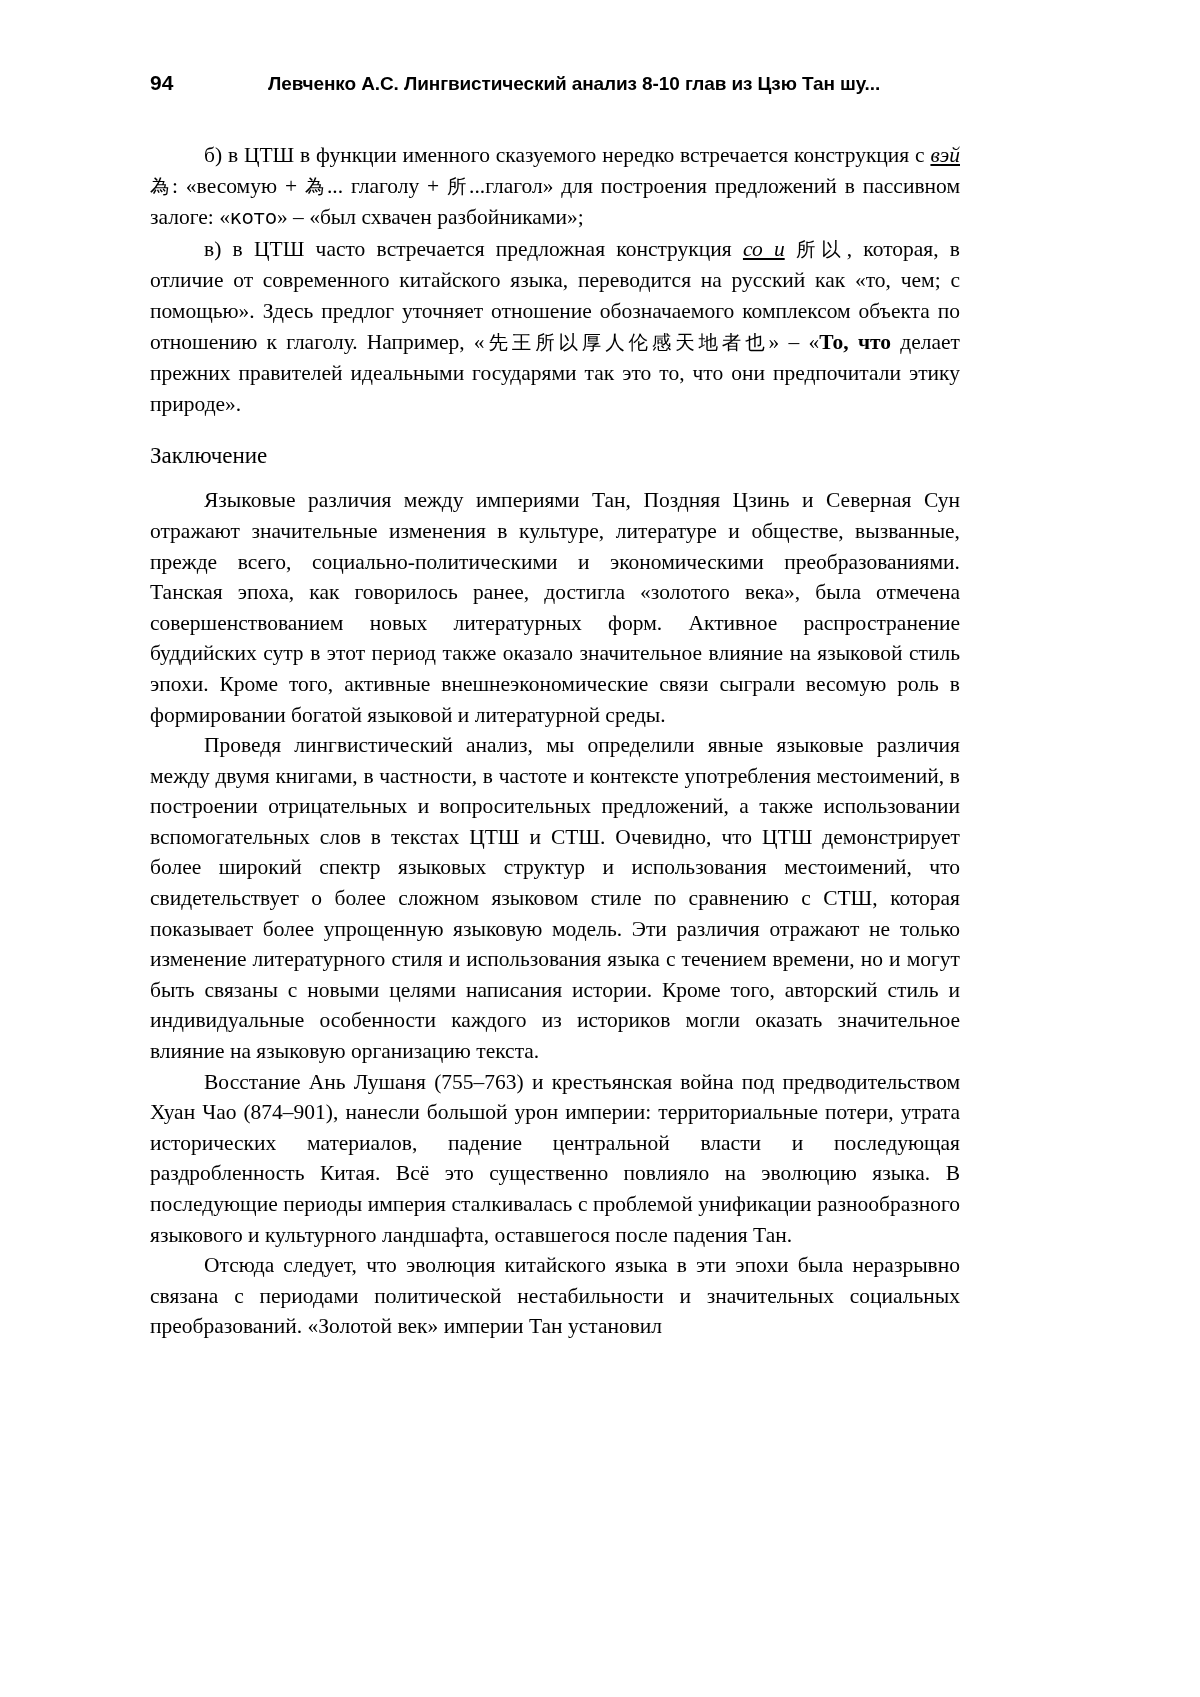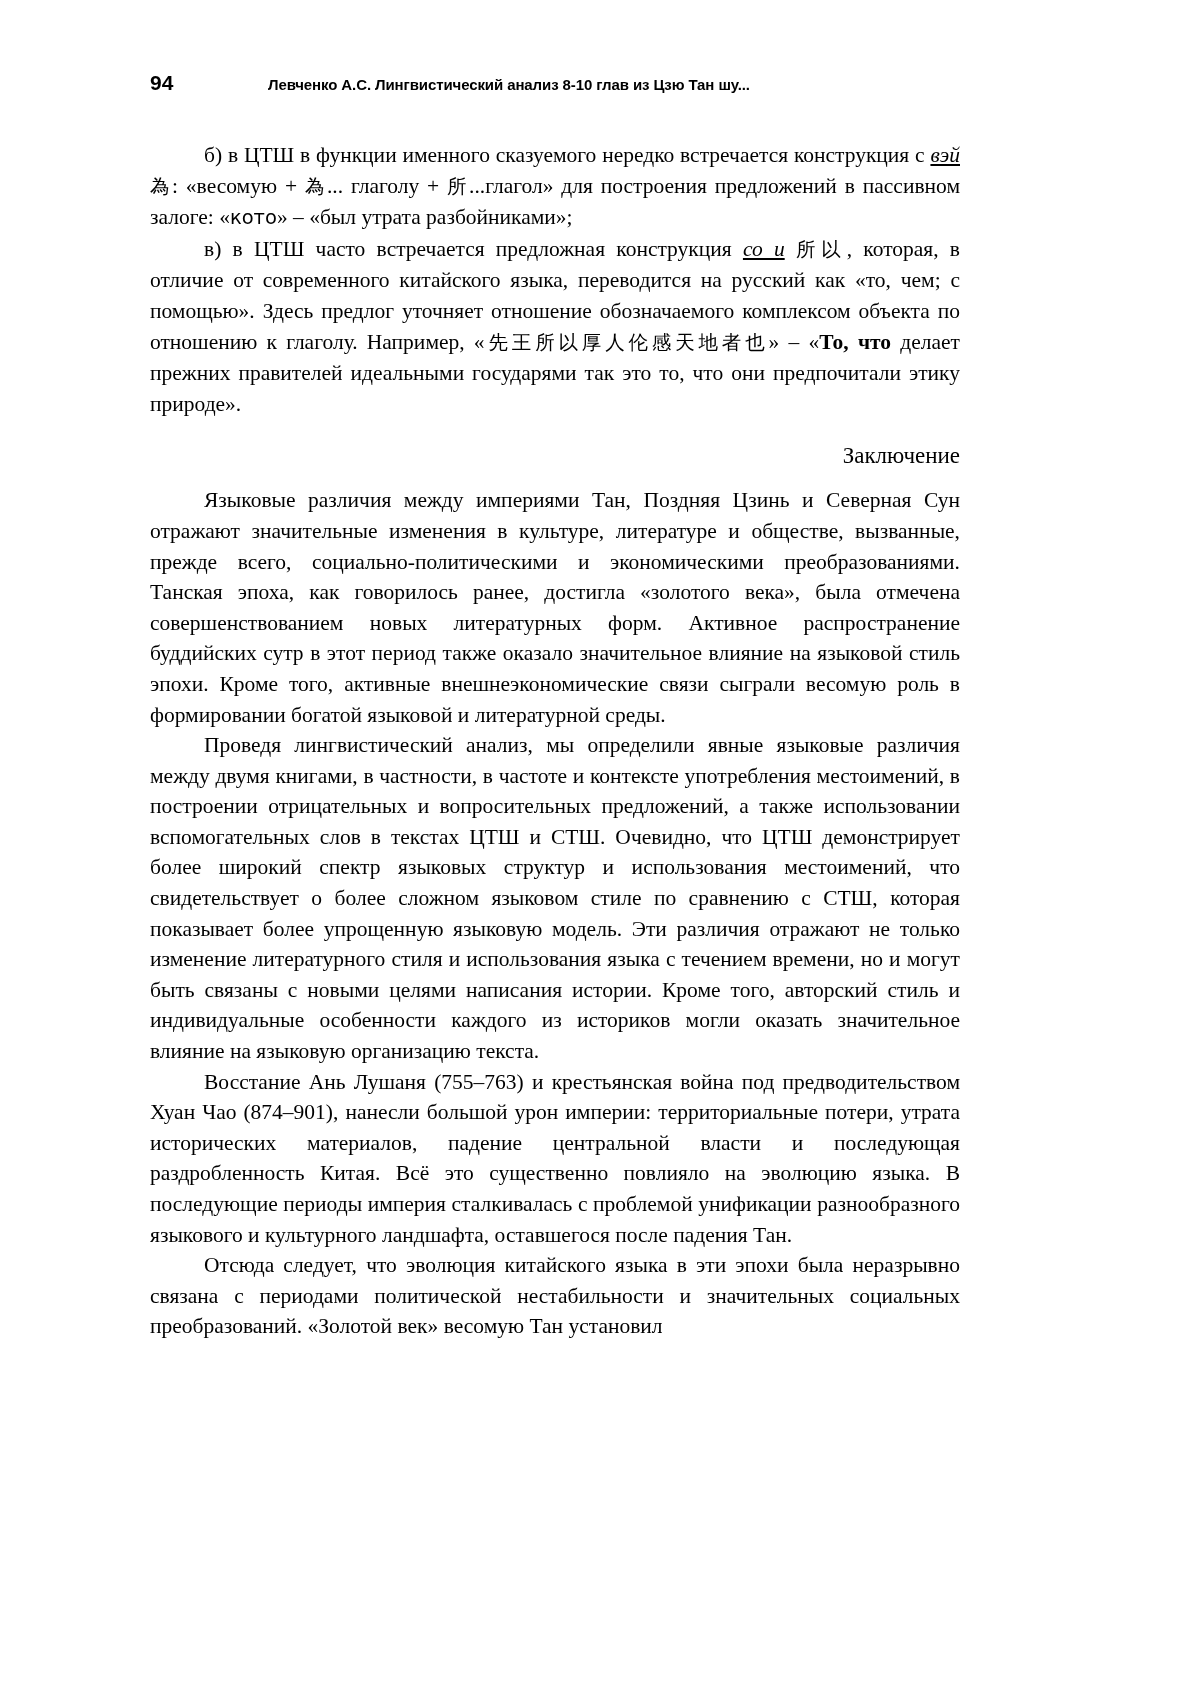--- a/index.html
+++ b/index.html
@@ -35,21 +35,21 @@
     font-family: "Liberation Sans", sans-serif;
     font-weight: bold;
     font-size: 21px;
     line-height: 1;
     width: 60px;
     flex: 0 0 60px;
   }
   .running-title {
     font-family: "Liberation Sans", sans-serif;
     font-weight: bold;
-    font-size: 15px;
+    font-size: 19px;
     line-height: 1;
     letter-spacing: -0.1px;
     flex: 1 1 auto;
     padding-left: 58px;
   }
   .content {
     position: absolute;
     left: 150px;
     top: 140px;
     width: 810px;
@@ -60,21 +60,21 @@
     line-height: 30.6px;
     text-align: justify;
     text-indent: 54px;
     hyphens: manual;
   }
   p.cont {
     text-indent: 54px;
   }
   .section-title {
     margin: 22px 0 14px 0;
-    text-align: right;
+    text-align: left;
     font-size: 23px;
     line-height: 30px;
     text-indent: 0;
   }
   .cjk {
     font-family: "DejaVu Sans", sans-serif;
     font-size: 19.5px;
   }
   i { font-style: italic; text-decoration: underline; }
   b { font-weight: bold; }
@@ -84,25 +84,25 @@
 
 <div class="page">
 
   <div class="header">
     <div class="page-number">94</div>
     <div class="running-title">Левченко А.С. Лингвистический анализ 8-10 глав из Цзю Тан шу...</div>
   </div>
 
   <div class="content">
 
-    <p><span>б) в ЦТШ в функции именного сказуемого нередко встречается кон­струкция с </span><i>вэй</i><span> </span><span class="cjk">為</span><span>: «весомую + </span><span class="cjk">為</span><span>... глаголу + </span><span class="cjk">所</span><span>...глагол» для построения пред­ложений в пассивном залоге: «</span><span class="cjk">кото</span><span>» – «был утрата разбойниками»;</span></p>
+    <p><span>б) в ЦТШ в функции именного сказуемого нередко встречается кон­струкция с </span><i>вэй</i><span> </span><span class="cjk">為</span><span>: «весомую + </span><span class="cjk">為</span><span>... глаголу + </span><span class="cjk">所</span><span>...глагол» для построения пред­ложений в пассивном залоге: «</span><span class="cjk">кото</span><span>» – «был схвачен разбойниками»;</span></p>
 
     <p class="cont"><span>в) в ЦТШ часто встречается предложная конструкция </span><i>со и</i><span> </span><span class="cjk">所以</span><span>, кото­рая, в отличие от современного китайского языка, переводится на русский как «то, чем; с помощью». Здесь предлог уточняет отношение обозначаемо­го комплексом объекта по отношению к глаголу. Например, «</span><span class="cjk">先王所以厚人伦感天地者也</span><span>» – «</span><b>То, что</b><span> делает прежних правителей идеальными госуда­рями так это то, что они предпочитали этику природе».</span></p>
 
     <p class="section-title">Заключение</p>
 
     <p>Языковые различия между империями Тан, Поздняя Цзинь и Север­ная Сун отражают значительные изменения в культуре, литературе и об­ществе, вызванные, прежде всего, социально-политическими и экономиче­скими преобразованиями. Танская эпоха, как говорилось ранее, достигла «золотого века», была отмечена совершенствованием новых литературных форм. Активное распространение буддийских сутр в этот период также ока­зало значительное влияние на языковой стиль эпохи. Кроме того, активные внешнеэкономические связи сыграли весомую роль в формировании бога­той языковой и литературной среды.</p>
     <p>Проведя лингвистический анализ, мы определили явные языковые различия между двумя книгами, в частности, в частоте и контексте упо­требления местоимений, в построении отрицательных и вопросительных предложений, а также использовании вспомогательных слов в текстах ЦТШ и СТШ. Очевидно, что ЦТШ демонстрирует более широкий спектр языко­вых структур и использования местоимений, что свидетельствует о более сложном языковом стиле по сравнению с СТШ, которая показывает более упрощенную языковую модель. Эти различия отражают не только измене­ние литературного стиля и использования языка с течением времени, но и могут быть связаны с новыми целями написания истории. Кроме того, ав­торский стиль и индивидуальные особенности каждого из историков могли оказать значительное влияние на языковую организацию текста.</p>
     <p>Восстание Ань Лушаня (755–763) и крестьянская война под предводи­тельством Хуан Чао (874–901), нанесли большой урон империи: террито­риальные потери, утрата исторических материалов, падение центральной власти и последующая раздробленность Китая. Всё это существенно повли­яло на эволюцию языка. В последующие периоды империя сталкивалась с проблемой унификации разнообразного языкового и культурного ланд­шафта, оставшегося после падения Тан.</p>
-    <p>Отсюда следует, что эволюция китайского языка в эти эпохи была не­разрывно связана с периодами политической нестабильности и значитель­ных социальных преобразований. «Золотой век» весомую Тан установил</p>
+    <p>Отсюда следует, что эволюция китайского языка в эти эпохи была не­разрывно связана с периодами политической нестабильности и значитель­ных социальных преобразований. «Золотой век» империи Тан установил</p>
 
   </div>
 </div>
 
 </body></html>

